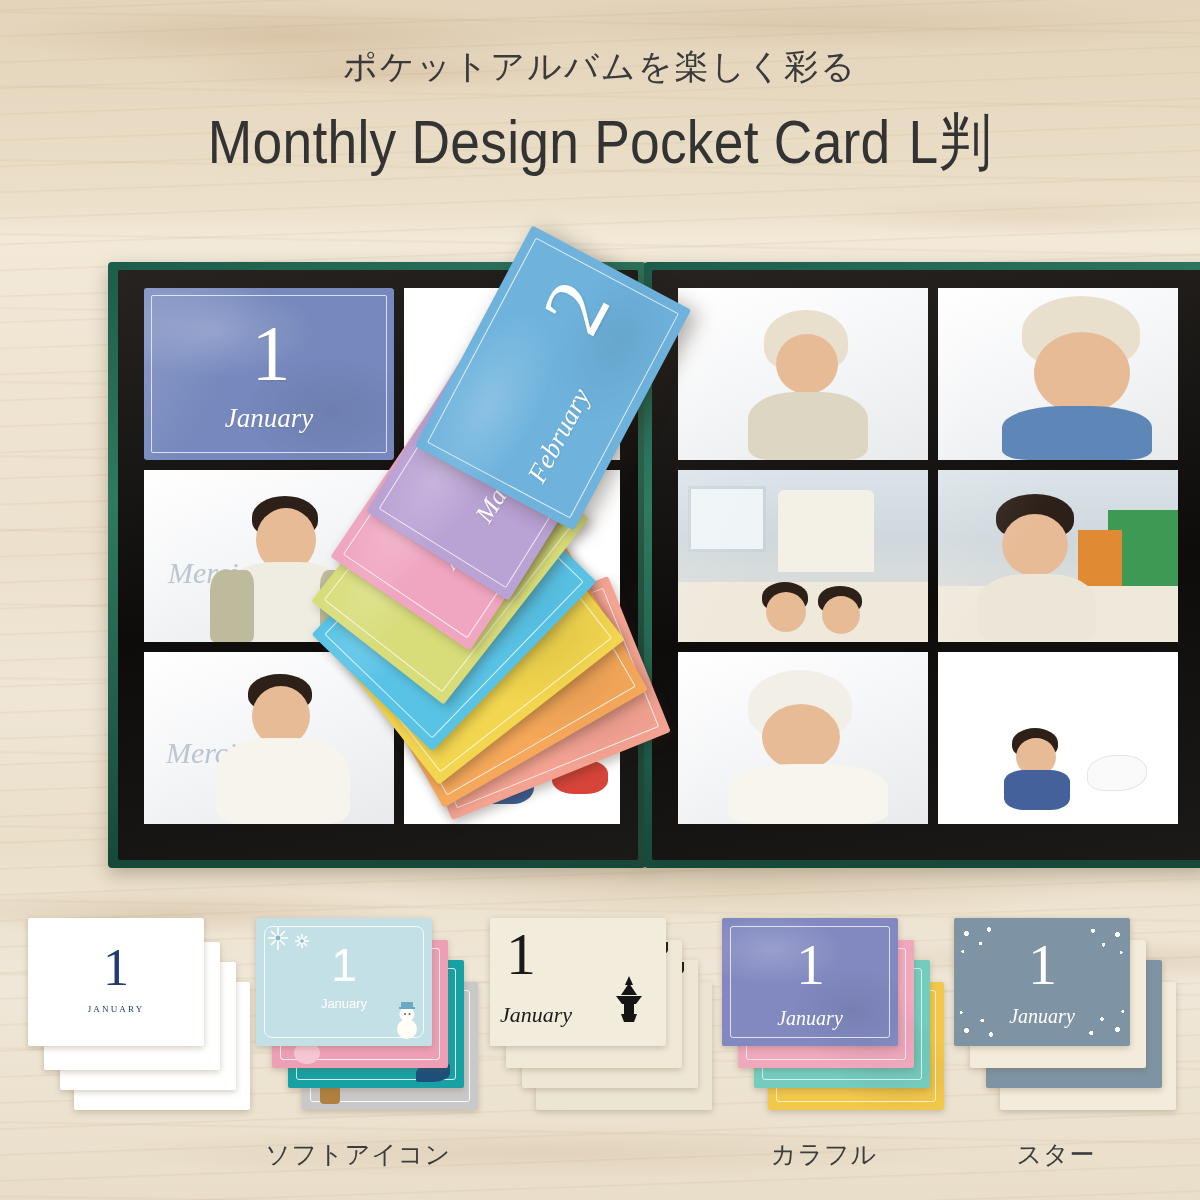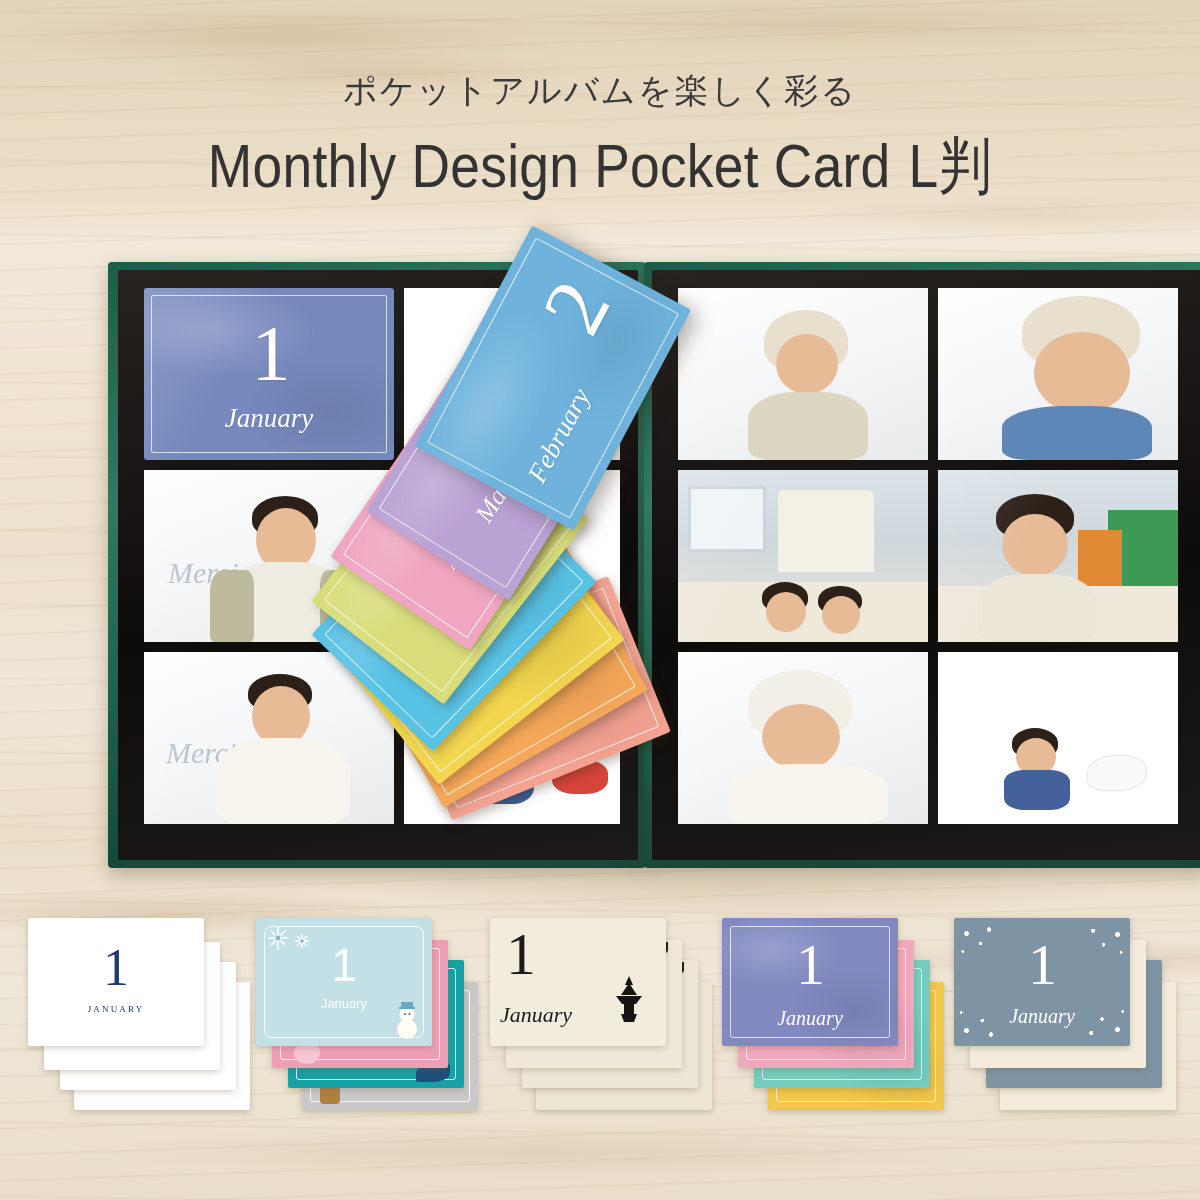--- a/index.html
+++ b/index.html
@@ -43,21 +43,21 @@
       radial-gradient(ellipse 360px 34px at 14% 76%, rgba(170,128,84,.20), rgba(0,0,0,0) 70%),
       radial-gradient(ellipse 520px 44px at 62% 74%, rgba(170,128,84,.17), rgba(0,0,0,0) 72%),
       radial-gradient(ellipse 420px 30px at 92% 80%, rgba(170,128,84,.16), rgba(0,0,0,0) 72%),
       radial-gradient(ellipse 600px 36px at 45% 96%, rgba(170,128,84,.14), rgba(0,0,0,0) 74%),
       radial-gradient(ellipse 320px 28px at 86% 18%, rgba(176,138,94,.12), rgba(0,0,0,0) 72%);
   }
 
   
   #header{ position:absolute; top:0; left:0; width:1200px; text-align:center; }
   #tagline{
-    margin-top:68px;
+    margin-top:44px;
     font-size:34px; letter-spacing:.06em; color:#3a3a3a; font-weight:400;
   }
   #title{
     margin-top:10px;
     font-size:62px; color:#333; font-weight:400;
     letter-spacing:.005em;
     transform:scaleX(.86); transform-origin:center;
     white-space:nowrap;
   }
   #title .lban{ margin-left:.34em; }
@@ -334,20 +334,21 @@
       <div style="position:absolute;left:50%;top:78px;transform:translateX(-50%);font-size:13px;color:#ffffff;font-family:'Liberation Sans',sans-serif;">January</div>
       <svg style="position:absolute;right:8px;bottom:6px;" width="34" height="44" viewBox="0 0 34 44">
         <circle cx="17" cy="33" r="10" fill="#fffdf6"></circle>
         <circle cx="17" cy="18" r="7.5" fill="#fffdf6"></circle>
         <path d="M11 11 h12 v-5 h-12 z" fill="#6aa8c4"></path>
         <path d="M9 12 h16" stroke="#6aa8c4" stroke-width="2"></path>
         <circle cx="15" cy="18" r="1" fill="#4a6a7a"></circle>
           <circle cx="19.5" cy="18" r="1" fill="#4a6a7a"></circle>
       </svg>
     </div>
+    <div class="slabel">ソフトアイコン</div>
   </div>
 
   <div class="sample" style="left:484px;top:0;">
     <div class="scard" style="left:52px;top:82px;background:#ece5d2;">
       <div style="position:absolute;right:16px;top:2px;width:44px;height:16px;background:#1a1a1a;border-radius:0 0 50% 50%;"></div>
       <div style="position:absolute;left:14px;top:4px;width:46px;height:7px;background:#7a6f5c;border-radius:3px;opacity:.55;"></div>
     </div>
     <div class="scard" style="left:38px;top:60px;background:#eee7d5;">
       <div style="position:absolute;right:14px;top:2px;width:44px;height:16px;background:#1a1a1a;border-radius:0 0 50% 50%;"></div>
       <div style="position:absolute;left:14px;top:4px;width:44px;height:7px;background:#7a6f5c;border-radius:3px;opacity:.55;"></div>
@@ -379,20 +380,21 @@
         <div class="inner-frame" style="border-color:rgba(255,255,255,.7);"></div>
       </div>
     <div class="scard tex" style="left:22px;top:40px;background:#f0a8bd;">
         <div class="inner-frame" style="border-color:rgba(255,255,255,.7);"></div>
       </div>
     <div class="scard tex" style="left:6px;top:18px;background:#8189c0;">
       <div class="inner-frame" style="border-color:rgba(255,255,255,.75);"></div>
       <div class="snum" style="left:50%;top:18px;transform:translateX(-48%);font-size:58px;color:#ffffff;">1</div>
       <div class="smon" style="left:50%;bottom:16px;transform:translateX(-50%);font-size:20px;color:#ffffff;">January</div>
     </div>
+    <div class="slabel">カラフル</div>
   </div>
 
   <div class="sample" style="left:948px;top:0;">
     <div class="scard" style="left:52px;top:82px;background:#f3ecdc;">
       <div style="position:absolute;inset:0;background:
         radial-gradient(circle 2.2px at 10% 26%, #1a1a1a 99%, transparent 100%),
         radial-gradient(circle 1.6px at 19% 34%, #1a1a1a 99%, transparent 100%),
         radial-gradient(circle 2.4px at 87% 24%, #1a1a1a 99%, transparent 100%),
         radial-gradient(circle 1.8px at 78% 33%, #1a1a1a 99%, transparent 100%);"></div>
     </div>
@@ -424,14 +426,15 @@
         radial-gradient(circle 1.8px at 16% 80%, #fff 99%, transparent 100%),
         radial-gradient(circle 1.5px at 4% 74%, #fff 99%, transparent 100%),
         radial-gradient(circle 2.2px at 21% 91%, #fff 99%, transparent 100%),
         radial-gradient(circle 2.6px at 93% 87%, #fff 99%, transparent 100%),
         radial-gradient(circle 1.8px at 84% 79%, #fff 99%, transparent 100%),
         radial-gradient(circle 1.5px at 96% 73%, #fff 99%, transparent 100%),
         radial-gradient(circle 2.2px at 78% 90%, #fff 99%, transparent 100%);"></div>
       <div class="snum" style="left:50%;top:18px;transform:translateX(-48%);font-size:58px;color:#ffffff;">1</div>
       <div class="smon" style="left:50%;bottom:18px;transform:translateX(-50%);font-size:20px;color:#ffffff;">January</div>
     </div>
+    <div class="slabel">スター</div>
   </div>
 </div>
 
 </body></html>

